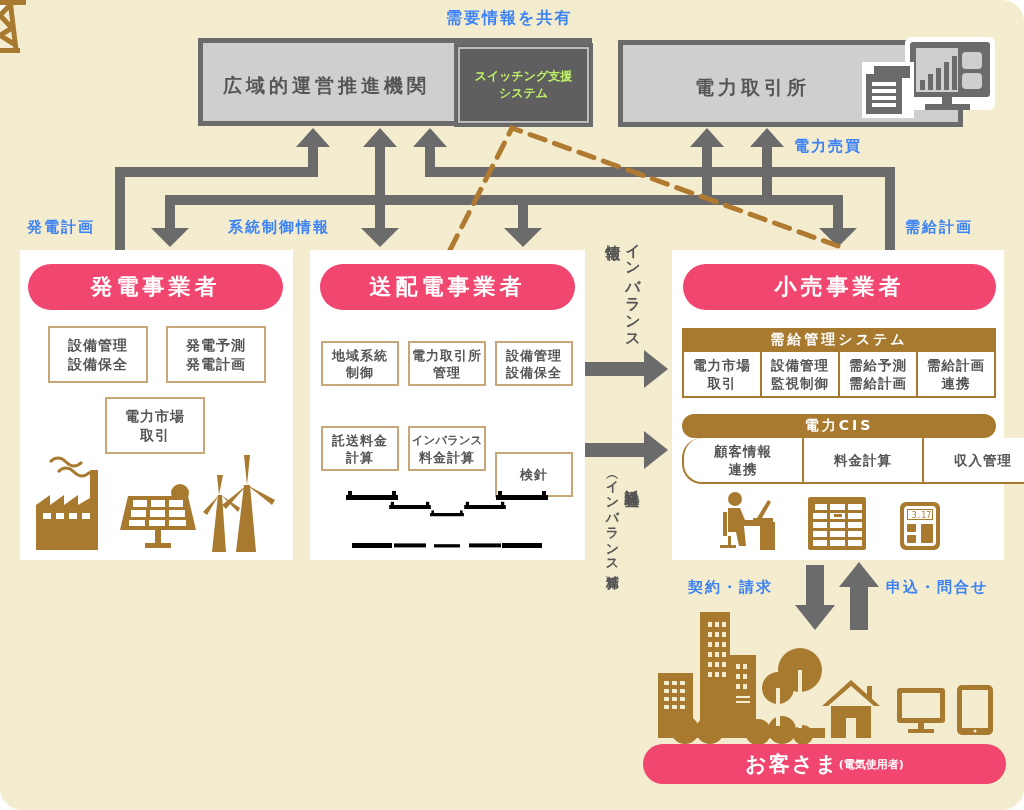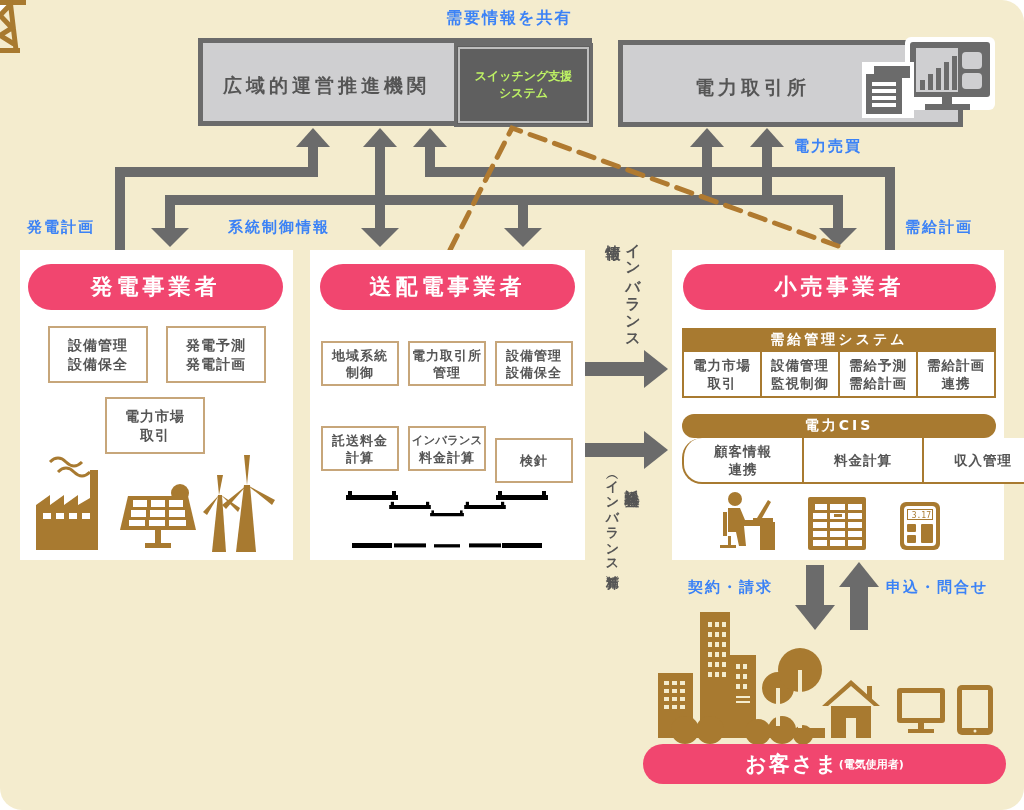--- a/index.html
+++ b/index.html
@@ -200,21 +200,21 @@
       <div>託送料金</div>
       <div>計算</div>
     </div>
   </div>
 <div class="cell" style="left:408px;top:426px;width:78px;height:45px;font-size:11.5px;line-height:17px;letter-spacing:0;">
     <div>
       <div>インバランス</div>
       <div style="font-size:13px;letter-spacing:1px;">料金計算</div>
     </div>
   </div>
-<div class="cell" style="left:495px;top:438px;width:78px;height:45px;font-size:13px;">
+<div class="cell" style="left:495px;top:452px;width:78px;height:45px;font-size:13px;">
     <div>検針</div>
   </div>
 <svg width="1024" height="810">
   <g fill="#a87a30" stroke="#a87a30">
     <g id="tw">
       <rect x="-26" y="0" width="52" height="5" stroke="none"></rect>
       <rect x="-24" y="-4" width="4" height="8" stroke="none"></rect>
       <rect x="20" y="-4" width="4" height="8" stroke="none"></rect>
       <path d="M-10,0 L-16,50 M10,0 L16,50 M-10,5 L12,28 L-14,44 M10,5 L-12,28 L14,44" fill="none" stroke-width="5"></path>
       <rect x="-20" y="48" width="40" height="5" stroke="none"></rect>

